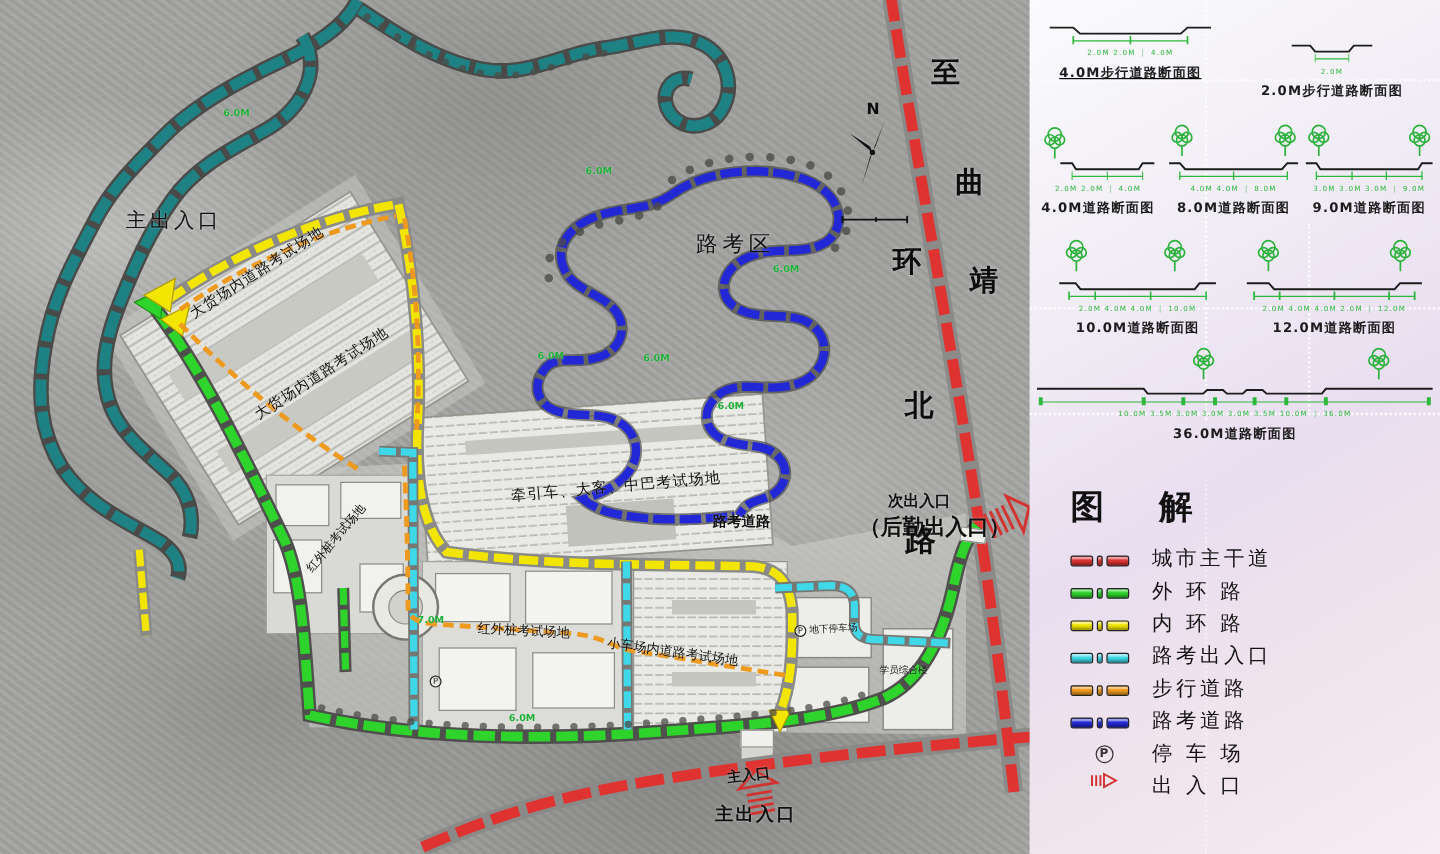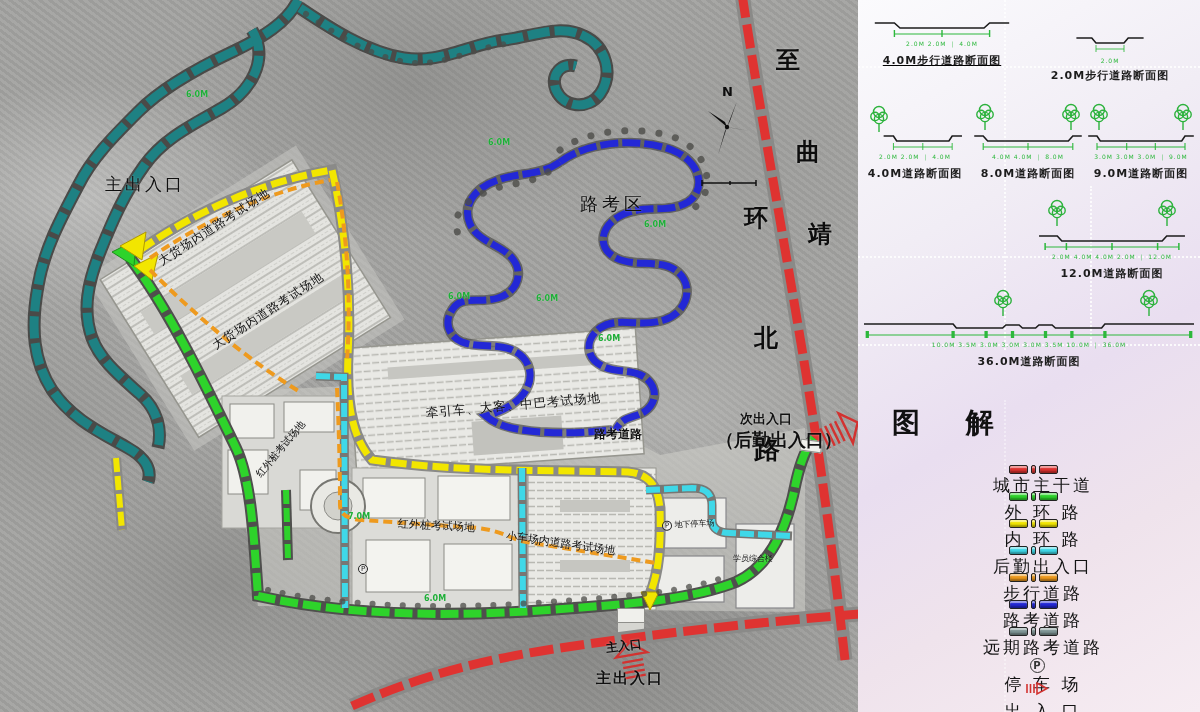--- a/index.html
+++ b/index.html
@@ -39,22 +39,22 @@
   .gl-v{border-left:2px dotted #fff;width:0;}
   .xsec{position:absolute;text-align:center;}
   .xdraw{position:relative;width:100%;}
   .roadline{position:absolute;left:0;bottom:14px;height:20px;width:100%;}
   .xdims{position:absolute;left:0;bottom:2px;width:100%;color:#2db83c;font-size:6px;
     letter-spacing:1px;white-space:nowrap;overflow:hidden;}
   .xlabel{margin-top:2px;font-size:11px;font-weight:bold;color:#1c1c1c;letter-spacing:1px;}
   .tree{position:absolute;width:22px;height:34px;}
   
   #legend{position:absolute;left:34px;top:404px;width:290px;}
-  #legend-title{font-size:28px;font-weight:bold;color:#111;letter-spacing:18px;margin-bottom:23px;}
-  .lg-row{display:flex;align-items:center;height:27px;flex-direction:column;}
+  #legend-title{font-size:28px;font-weight:bold;color:#111;letter-spacing:18px;margin-bottom:12px;}
+  .lg-row{display:flex;height:27px;}
   .lg-swatch{width:56px;display:flex;align-items:center;gap:3px;}
   .dash{display:inline-block;height:9px;border:1px solid #222;border-radius:2px;
     box-shadow:inset 0 2px 1px rgba(255,255,255,.55), inset 0 -2px 2px rgba(0,0,0,.35);}
   .dash.long{width:19px;}
   .dash.tiny{width:5px;}
   .lg-label{font-size:17px;color:#141414;letter-spacing:3px;margin-left:12px;white-space:nowrap;}
   .lg-sym{width:56px;text-align:center;}
   .p-circle{display:inline-block;width:15px;height:15px;border:1.5px solid #333;border-radius:50%;
     font-size:10px;line-height:14px;color:#333;font-weight:bold;}
 </style>
@@ -378,20 +378,42 @@
               <line x1="37" y1="13" x2="37" y2="20"></line>
               <line x1="63" y1="13" x2="63" y2="20"></line>
               <line x1="90" y1="13" x2="90" y2="20"></line>
           </g>
         </svg>
         <div class="xdims">3.0M 3.0M 3.0M ｜ 9.0M</div>
       </div>
       <div class="xlabel">9.0M道路断面图</div>
     </div>
 
+    <div class="xsec" style="left:22px;top:194px;width:136px;height:92px;">
+      <div class="xdraw" style="height:70px;">
+        <svg class="tree" style="left:6px;top:2px;" viewBox="0 0 22 30">
+            <use href="#treeSym"></use>
+          </svg>
+        <svg class="tree" style="right:26px;top:2px;" viewBox="0 0 22 30">
+            <use href="#treeSym"></use>
+          </svg>
+        <svg class="roadline" viewBox="0 0 100 20" preserveAspectRatio="none">
+          <path d="M2 6 L12 6 L15 11 L85 11 L88 6 L98 6" fill="none" stroke="#1c1c1c" stroke-width="1.6" vector-effect="non-scaling-stroke"></path>
+          <g stroke="#2db83c" stroke-width="1" vector-effect="non-scaling-stroke">
+            <line x1="8" y1="17" x2="92" y2="17"></line>
+              <line x1="8" y1="13" x2="8" y2="20"></line>
+              <line x1="24" y1="13" x2="24" y2="20"></line>
+              <line x1="58" y1="13" x2="58" y2="20"></line>
+              <line x1="92" y1="13" x2="92" y2="20"></line>
+          </g>
+        </svg>
+        <div class="xdims">2.0M 4.0M 4.0M ｜ 10.0M</div>
+      </div>
+      <div class="xlabel">10.0M道路断面图</div>
+    </div>
     <div class="xsec" style="left:178px;top:194px;width:152px;height:92px;">
       <div class="xdraw" style="height:70px;">
         <svg class="tree" style="left:10px;top:2px;" viewBox="0 0 22 30">
             <use href="#treeSym"></use>
           </svg>
         <svg class="tree" style="right:10px;top:2px;" viewBox="0 0 22 30">
             <use href="#treeSym"></use>
           </svg>
         <svg class="roadline" viewBox="0 0 100 20" preserveAspectRatio="none">
           <path d="M2 6 L14 6 L17 11 L83 11 L86 6 L98 6" fill="none" stroke="#1c1c1c" stroke-width="1.6" vector-effect="non-scaling-stroke"></path>
@@ -462,47 +484,39 @@
             <i class="dash long" style="background: rgb(242, 230, 0);"></i>
           </span>
         <span class="lg-label">内 环 路</span>
       </div>
       <div class="lg-row">
         <span class="lg-swatch">
             <i class="dash long" style="background: rgb(63, 216, 232);"></i>
             <i class="dash tiny" style="background: rgb(63, 216, 232);"></i>
             <i class="dash long" style="background: rgb(63, 216, 232);"></i>
           </span>
-        <span class="lg-label">后勤出入口</span>
+        <span class="lg-label">路考出入口</span>
       </div>
       <div class="lg-row">
         <span class="lg-swatch">
             <i class="dash long" style="background: rgb(238, 154, 30);"></i>
             <i class="dash tiny" style="background: rgb(238, 154, 30);"></i>
             <i class="dash long" style="background: rgb(238, 154, 30);"></i>
           </span>
         <span class="lg-label">步行道路</span>
       </div>
       <div class="lg-row">
         <span class="lg-swatch">
             <i class="dash long" style="background: rgb(35, 40, 214);"></i>
             <i class="dash tiny" style="background: rgb(35, 40, 214);"></i>
             <i class="dash long" style="background: rgb(35, 40, 214);"></i>
           </span>
         <span class="lg-label">路考道路</span>
       </div>
       <div class="lg-row">
-        <span class="lg-swatch">
-            <i class="dash long" style="background: rgb(127, 150, 150);"></i>
-            <i class="dash tiny" style="background: rgb(127, 150, 150);"></i>
-            <i class="dash long" style="background: rgb(127, 150, 150);"></i>
-          </span>
-        <span class="lg-label">远期路考道路</span>
-      </div>
-      <div class="lg-row">
         <span class="lg-sym"><span class="p-circle">P</span></span>
         <span class="lg-label">停 车 场</span>
       </div>
       <div class="lg-row">
         <span class="lg-sym">
           <svg width="24" height="15" viewBox="0 0 24 15">
             <g stroke="#d23230" stroke-width="1.6" fill="none">
               <path d="M2 3 V12 M5.5 3 V12 M9 3 V12"></path>
               <path d="M12 2 L22 7.5 L12 13 Z"></path>
             </g>

